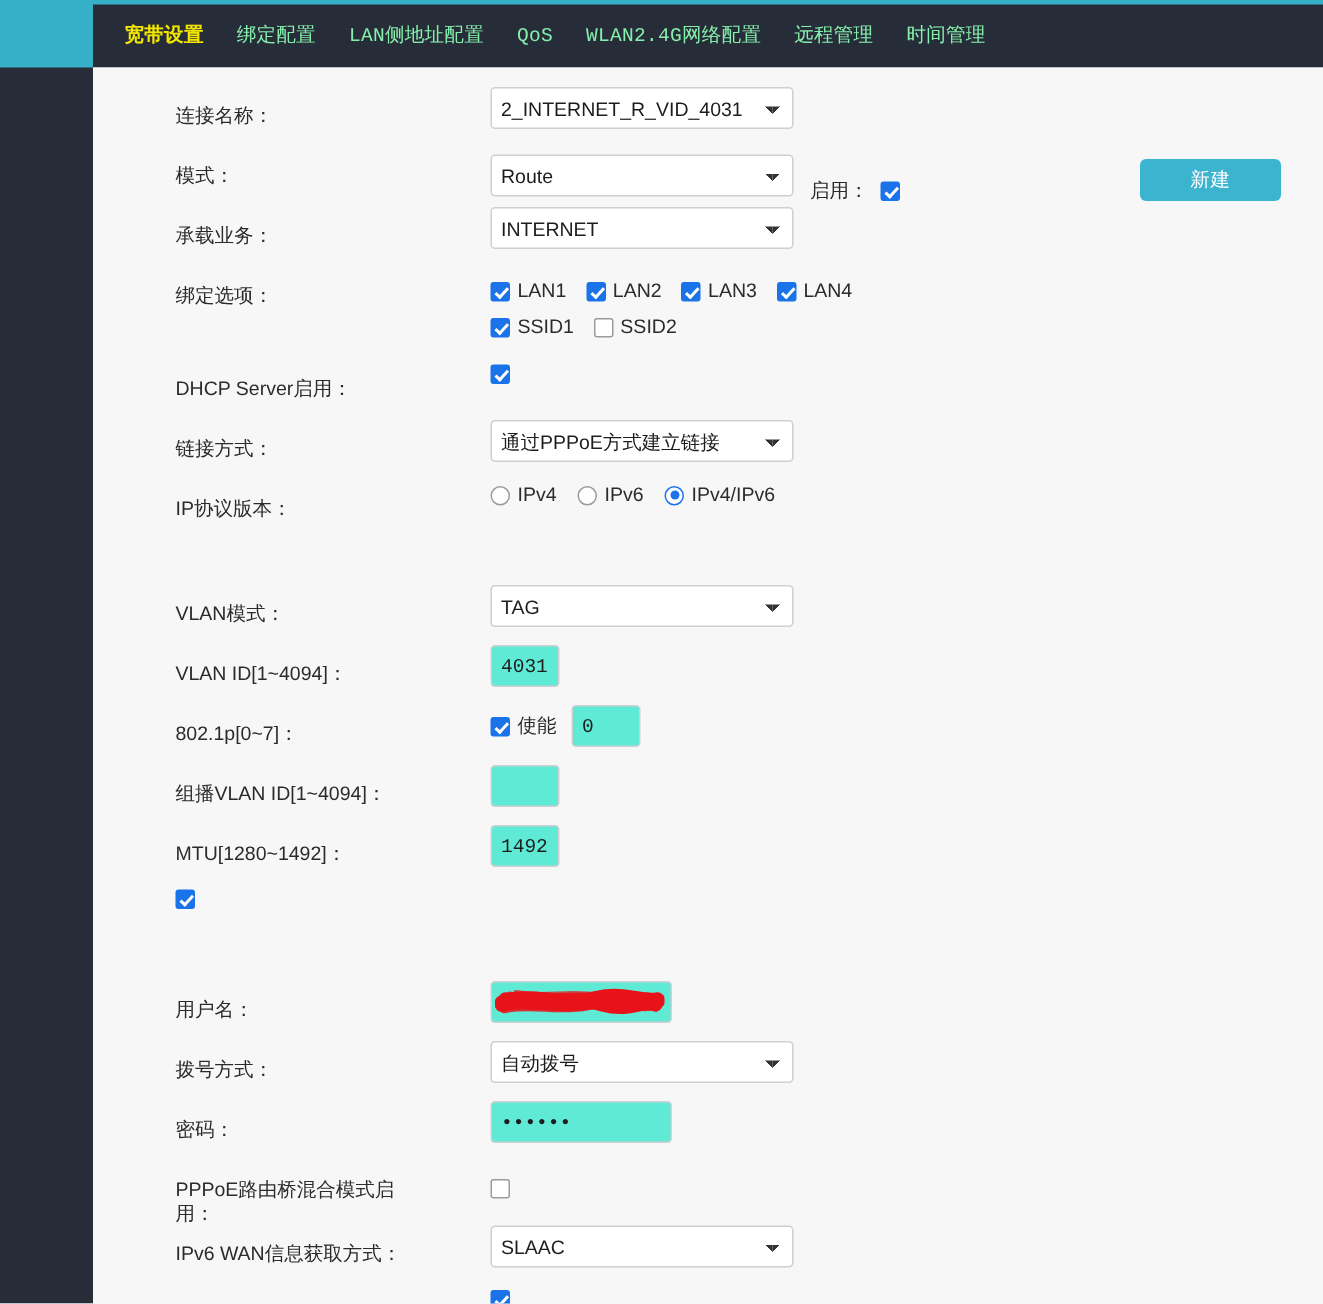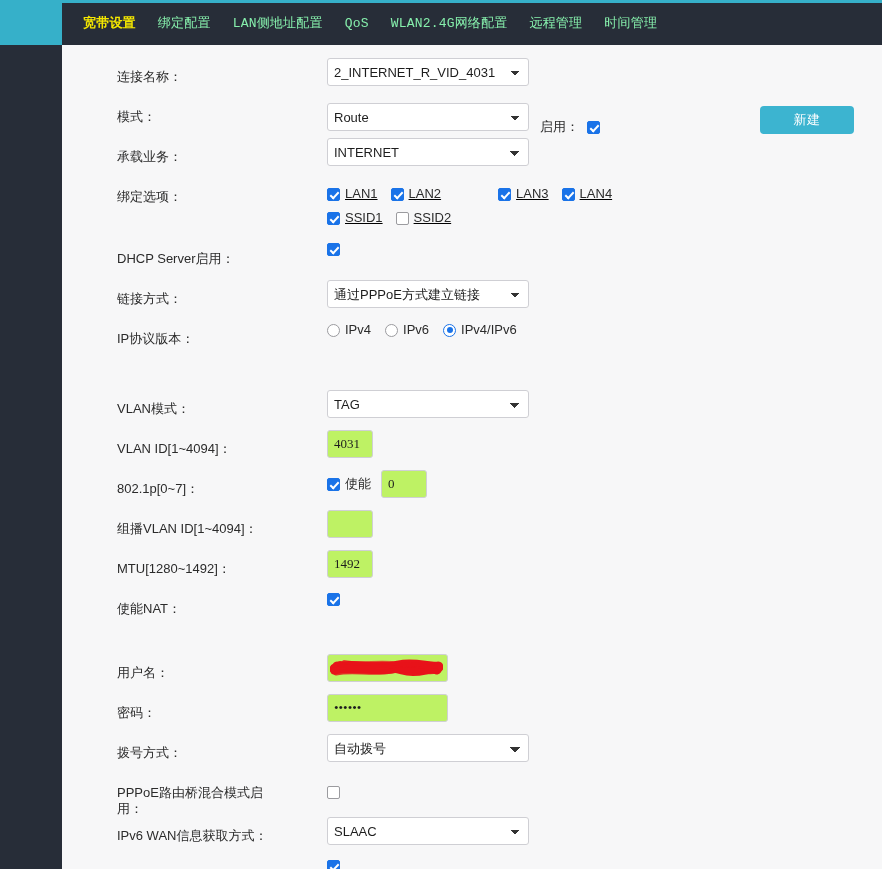--- a/index.html
+++ b/index.html
@@ -107,24 +107,24 @@
       calc(100% - 13px) 12px,
       calc(100% - 8px) 12px;
     background-size: 5px 5px, 5px 5px;
     background-repeat: no-repeat;
     cursor: pointer;
     outline: none;
   }
   input.txt {
     width: 46px; height: 28px;
     padding: 0 6px;
-    font-family: Liberation Serif, serif;
+    font-family: Liberation Mono, monospace;
     font-size: 13px;
     color: #1d1d1d;
-    background: #bef264;
+    background: #5eead4;
     border: 1px solid #cfcfd4;
     border-radius: 3px;
     outline: none;
   }
   input.txt.wide { width: 121px; }
   input.txt.user { width: 121px; }
 
   
   .cb {
     -webkit-appearance: none; -moz-appearance: none; appearance: none;
@@ -270,31 +270,31 @@
 
       <div class="row">
         <div class="label">承载业务：</div>
         <div class="field">
           <select class="sel" id="sel-service"><option value="INTERNET">INTERNET</option><option value="TR069">TR069</option><option value="VOIP">VOIP</option><option value="OTHER">OTHER</option></select>
         </div>
       </div>
 
       <div class="row">
         <div class="label">绑定选项：</div>
-        <div class="field" style="display:block; padding-top:8px;text-decoration:underline;">
+        <div class="field" style="display:block; padding-top:8px;">
           <div id="binding-ports" style="display:flex; align-items:center; margin-bottom:8px;">
               <span class="opt" style="margin-right: 13px;">
                 <input type="checkbox" class="cb" checked="" style="">
                 <span class="optlabel">LAN1</span>
               </span>
               <span class="opt" style="margin-right: 13px;">
                 <input type="checkbox" class="cb" checked="" style="">
                 <span class="optlabel">LAN2</span>
               </span>
-              <span class="opt" style="margin-right: 13px; margin-left: 44px;">
+              <span class="opt" style="margin-right: 13px;">
                 <input type="checkbox" class="cb" checked="" style="">
                 <span class="optlabel">LAN3</span>
               </span>
               <span class="opt" style="margin-right: 1px;">
                 <input type="checkbox" class="cb" checked="" style="">
                 <span class="optlabel">LAN4</span>
               </span>
             </div>
           <div id="binding-ssids" style="display:flex; align-items:center;">
               <span class="opt" style="">
@@ -376,21 +376,20 @@
       </div>
 
       <div class="row">
         <div class="label">MTU[1280~1492]：</div>
         <div class="field">
           <input type="text" class="txt" id="in-mtu" value="1492" style="">
         </div>
       </div>
 
       <div class="row">
-        <div class="label">使能NAT：</div>
         <div class="field" style="padding-top:3px;">
           <input type="checkbox" class="cb" id="cb-nat" checked="" style="">
         </div>
       </div>
 
       <div class="gap-md"></div>
 
       <div class="row">
         <div class="label">用户名：</div>
         <div class="field">
@@ -404,30 +403,30 @@
                 <path d="M10 7 C 30 12, 52 4, 74 10 C 88 14, 98 7, 105 9" stroke-width="6" opacity=".9"></path>
                 <path d="M6 16 C 24 12, 42 18, 62 14 C 82 10, 96 17, 106 14" stroke-width="5" opacity=".85"></path>
                 <path d="M14 5 C 34 9, 48 3, 70 7 C 86 10, 96 5, 103 7" stroke-width="4" opacity=".7"></path>
               </g>
             </svg>
           </span>
         </div>
       </div>
 
       <div class="row">
+        <div class="label">拨号方式：</div>
+        <div class="field">
+          <select class="sel" id="sel-dial-mode"><option value="自动拨号">自动拨号</option><option value="手动拨号">手动拨号</option><option value="按需拨号">按需拨号</option></select>
+        </div>
+      </div>
+
+      <div class="row">
         <div class="label">密码：</div>
         <div class="field">
           <input type="text" class="txt wide" id="in-password" value="••••••" style="">
-        </div>
-      </div>
-
-      <div class="row">
-        <div class="label">拨号方式：</div>
-        <div class="field">
-          <select class="sel" id="sel-dial-mode"><option value="自动拨号">自动拨号</option><option value="手动拨号">手动拨号</option><option value="按需拨号">按需拨号</option></select>
         </div>
       </div>
 
       <div class="row">
         <div class="label">PPPoE路由桥混合模式启用：</div>
         <div class="field" style="padding-top:12px;">
           <input type="checkbox" class="cb" id="cb-pppoe-mixed" style="">
         </div>
       </div>
 

